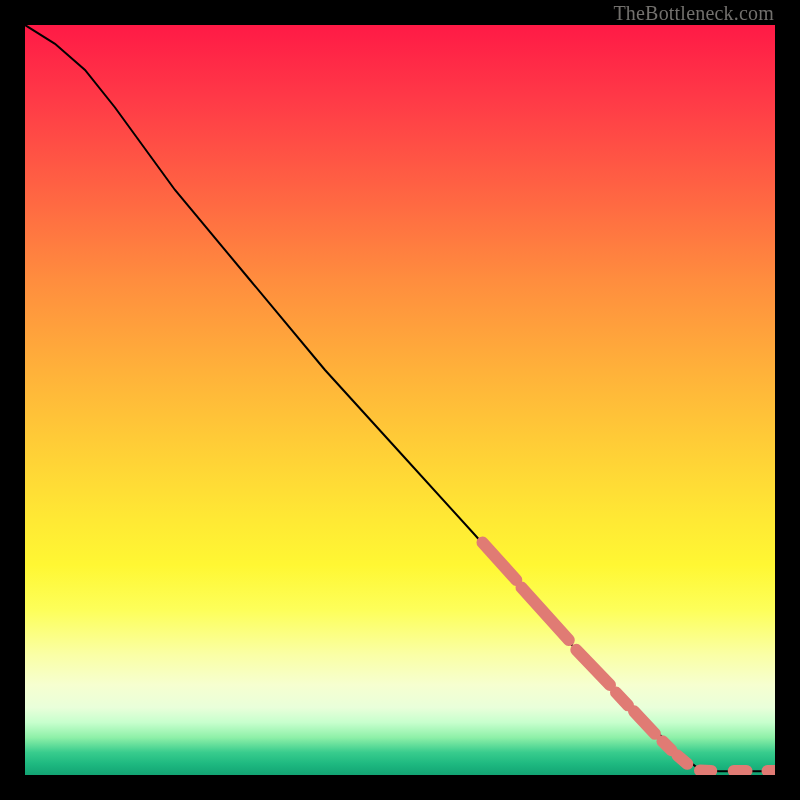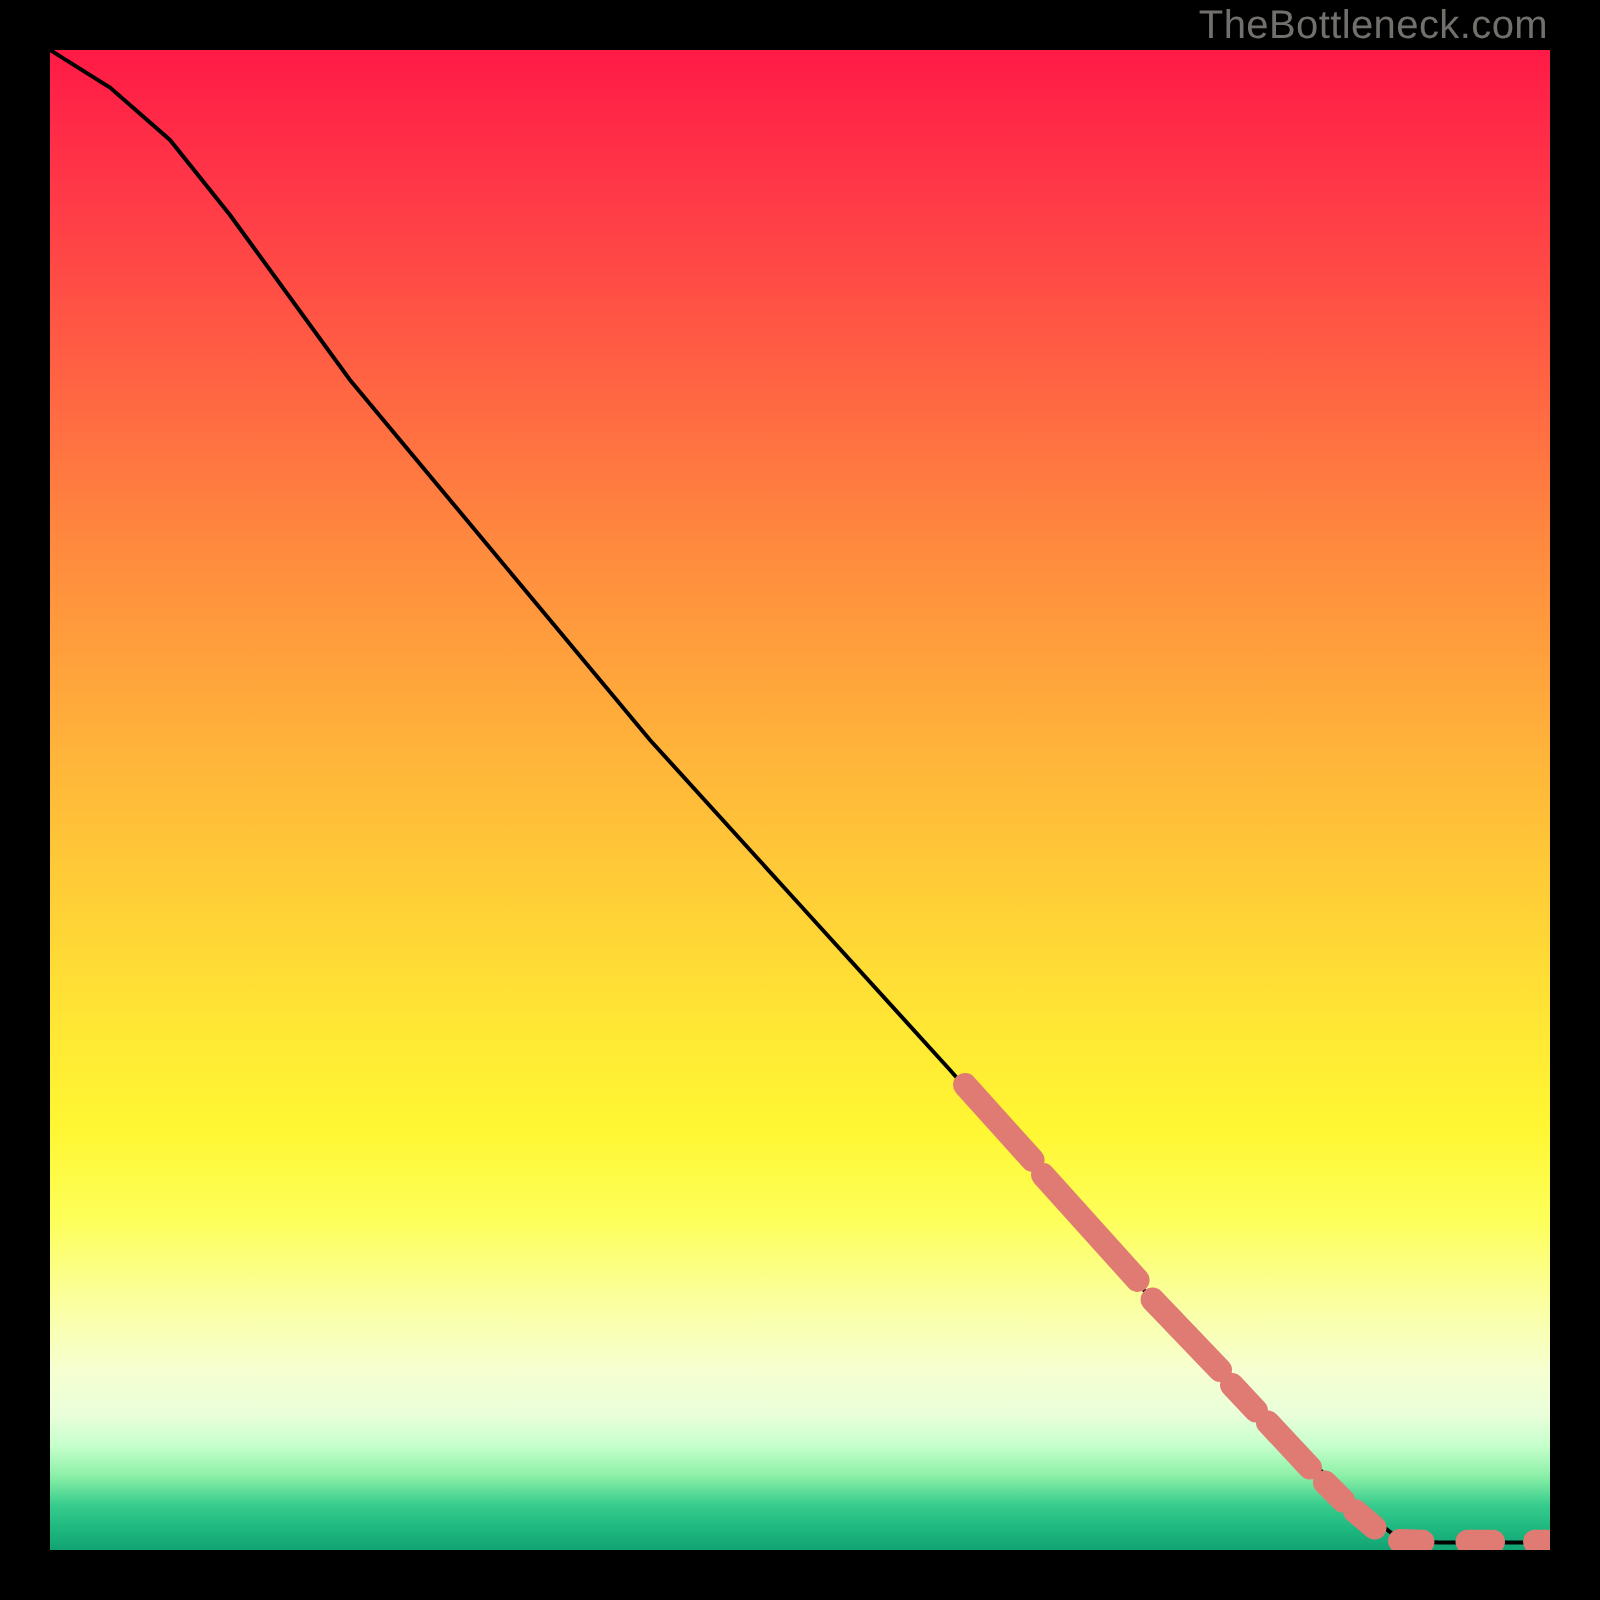--- a/index.html
+++ b/index.html
@@ -39,21 +39,21 @@
       #8ef0a8 95%,
       #38cc8d 97%,
       #1eb980 98.5%,
       #12a373 100%
     );
   }
   .attribution {
     position: absolute;
     top: 2px;
     right: 26px;
-    font-family: Liberation Sans, sans-serif;
+    font-family: Liberation Serif, serif;
     font-size: 20px;
     color: #72706d;
     letter-spacing: 0.2px;
   }
   svg.curve {
     position: absolute;
     left: 0;
     top: 0;
     width: 750px;
     height: 750px;

